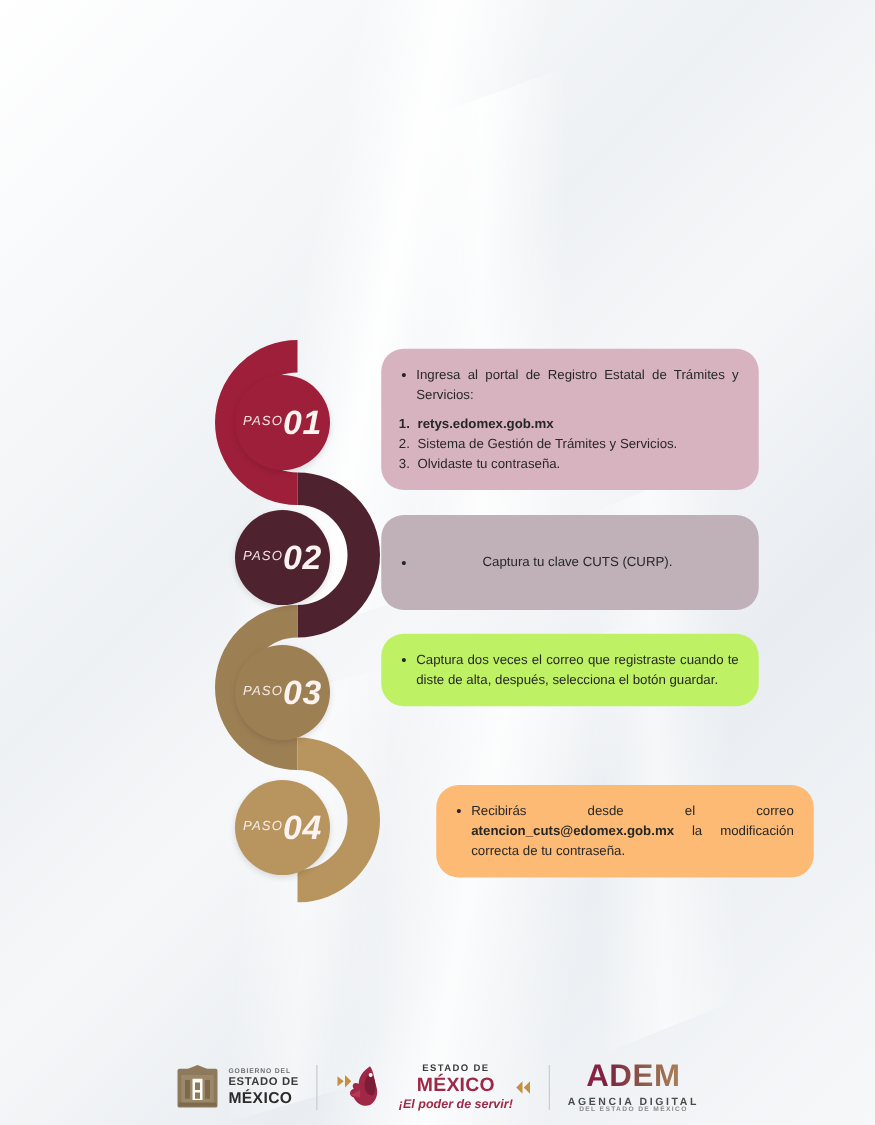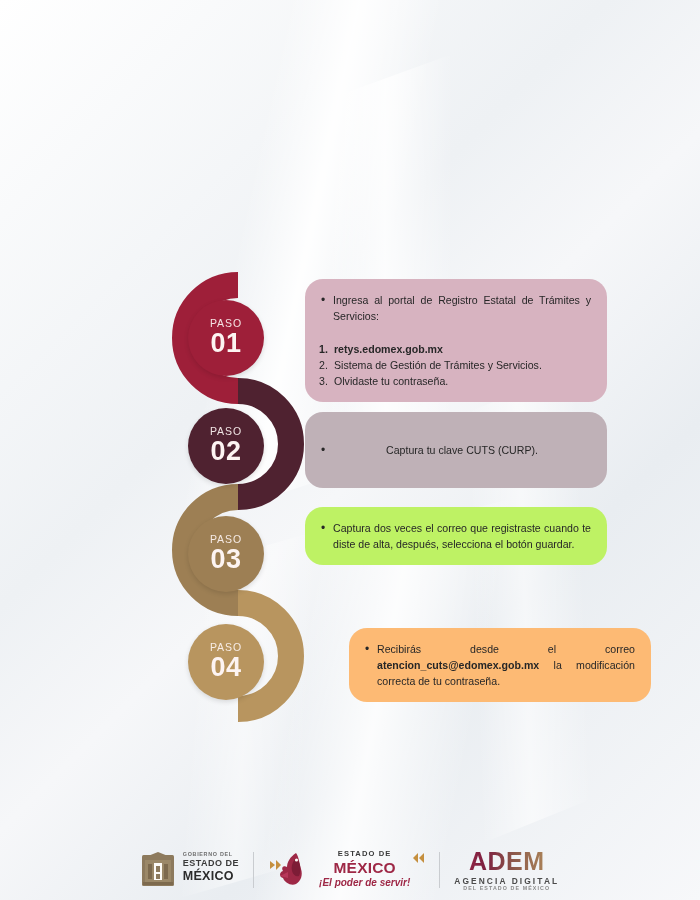--- a/index.html
+++ b/index.html
@@ -118,25 +118,26 @@
     z-index: 1;
   }
 
   .step-circle {
     position: absolute;
     z-index: 3;
     width: 76px;
     height: 76px;
     border-radius: 50%;
     display: flex;
-    flex-direction: column;
+    flex-direction: row;
     align-items: center;
     justify-content: center;
     color: #fdf4f2;
     box-shadow: 0 2px 5px rgba(0,0,0,.12);
+    font-style: italic;
   }
   .step-circle .paso {
     font-size: 10.5px;
     letter-spacing: .9px;
     opacity: .92;
     line-height: 1;
     margin-bottom: 1px;
   }
   .step-circle .num {
     font-size: 27px;
@@ -165,21 +166,21 @@
   }
   .step-box li::before {
     content: "•";
     position: absolute;
     left: 2px;
     top: -1px;
     font-size: 12px;
   }
   .sub-list {
     list-style: none;
-    margin-top: 17px;
+    margin-top: 7px;
     counter-reset: subc;
   }
   .sub-list li {
     counter-increment: subc;
     padding-left: 15px;
     text-align: left;
   }
   .sub-list li::before {
     content: counter(subc) ".";
     position: absolute;
@@ -205,21 +206,21 @@
   .footer {
     position: absolute;
     left: 0;
     right: 0;
     bottom: 8px;
     display: flex;
     justify-content: center;
     align-items: center;
     gap: 0;
   }
-  .logo-cell { display: flex; padding: 0 14px; }
+  .logo-cell { display: flex; align-items: center; padding: 0 14px; }
   .divider { width: 1px; height: 36px; background: #c9ccd0; }
 </style>
 </head>
 <body>
 
 <div class="page">
 
   <div class="bg">
     <div class="swoosh s1"></div>
     <div class="swoosh s2"></div>

